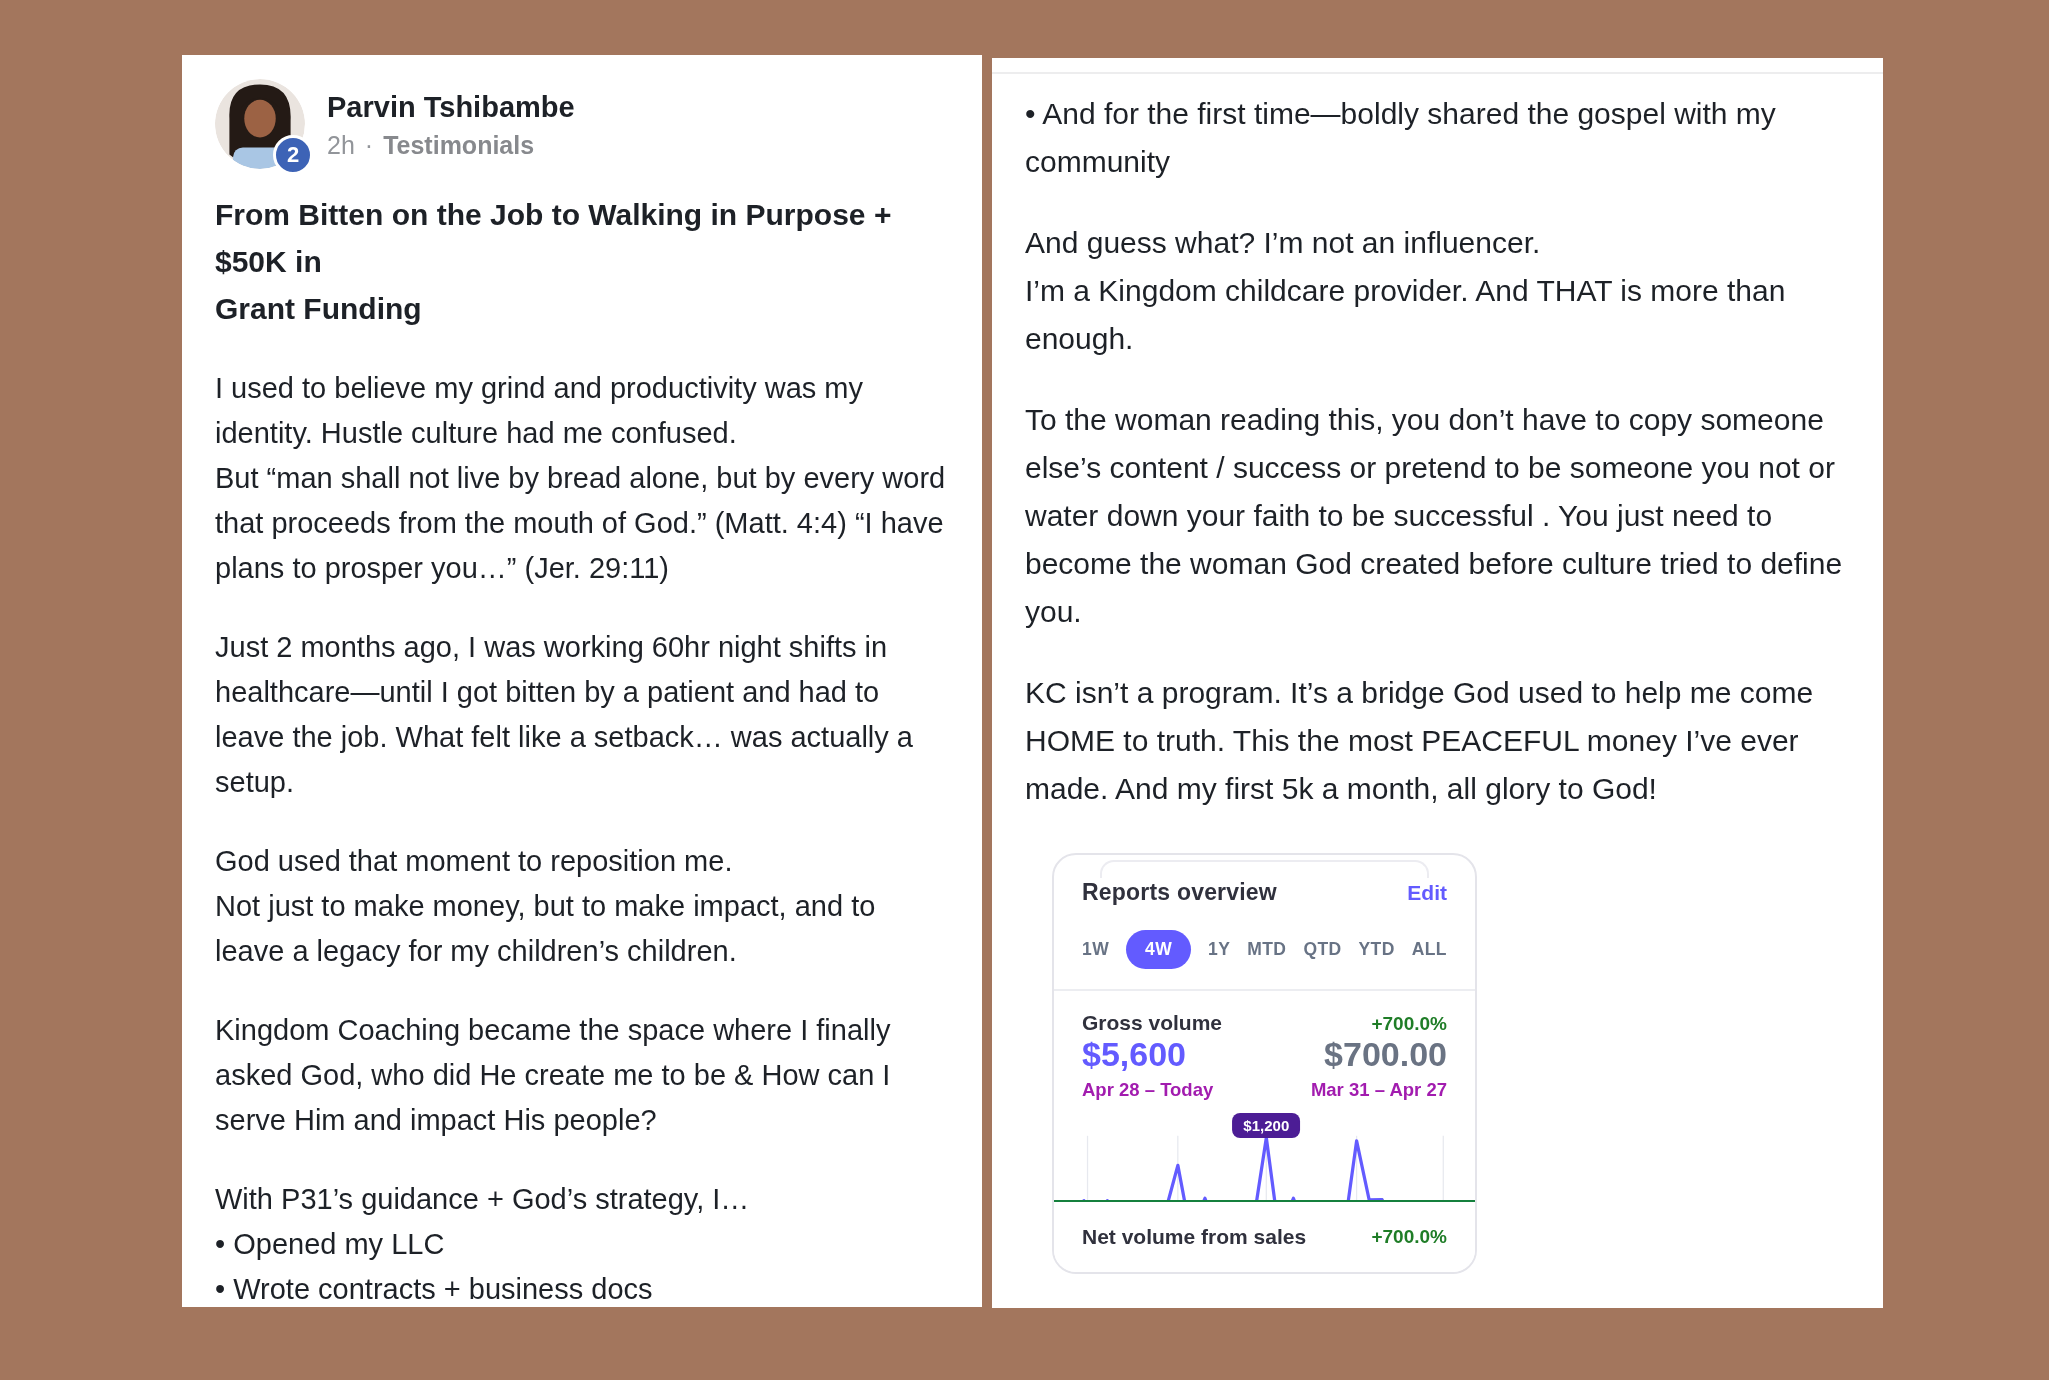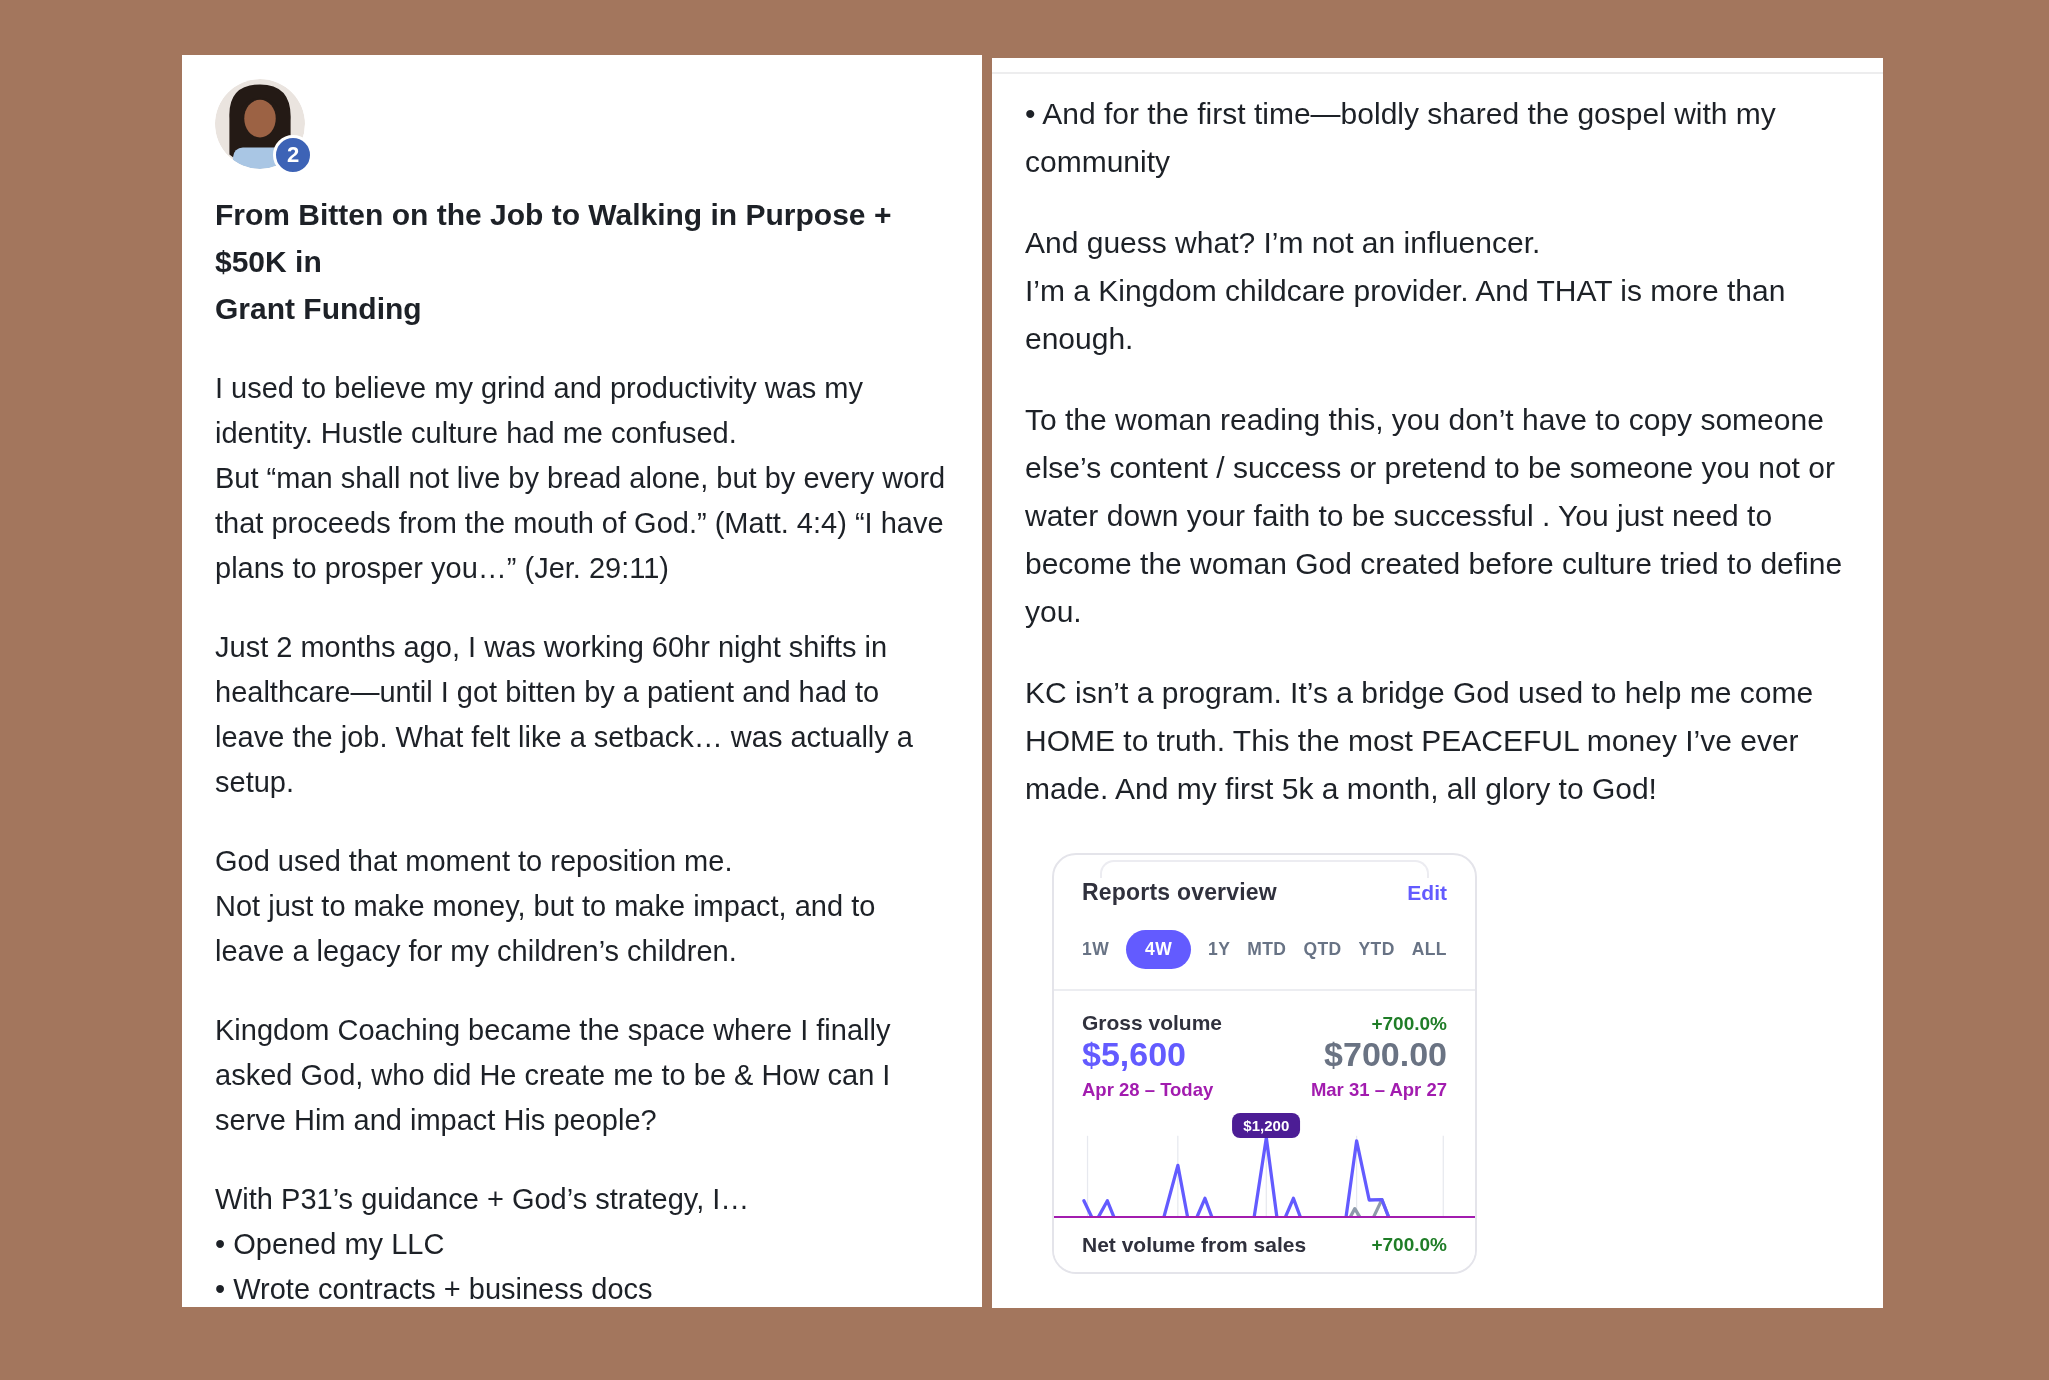--- a/index.html
+++ b/index.html
@@ -71,22 +71,22 @@
   .metric-ranges span{font-size:18.5px;font-weight:bold;color:#a21caf;}
   .chart-wrap{position:relative;margin-top:28px;height:112px;}
   .chart-wrap svg{position:absolute;inset:0;width:100%;height:100%;}
   .chart-badge{
     position:absolute;background:#4c1d95;color:#fff;font-size:15px;font-weight:bold;
     padding:4px 11px;border-radius:8px;white-space:nowrap;
   }
   .badge-max{top:-16px;left:50.5%;transform:translateX(-50%);}
   .badge-min{bottom:-3px;left:1.5%;}
   .net-row{
-    position:absolute;left:0;right:0;bottom:0;height:56px;background:#fff;
-    border-top:2px solid #a21caf;border-radius:0 0 22px 22px;
+    position:absolute;left:0;right:0;bottom:0;height:72px;background:#fff;
+    border-top:2px solid #15803d;border-radius:0 0 22px 22px;
     display:flex;justify-content:space-between;align-items:center;padding:0 28px;
   }
   .net-label{font-size:21px;font-weight:bold;color:var(--card-text);}
   .net-delta{font-size:19px;font-weight:bold;color:var(--green);}
 </style>
 </head>
 <body>
 
 <div class="panel panel-left">
   <div class="post-header">
@@ -100,20 +100,28 @@
         <g clip-path="url(#ac)">
           <rect width="100" height="100" fill="#eae4df"></rect>
           <path d="M16 44 Q14 6 50 6 Q86 6 84 46 L84 84 Q68 98 50 98 Q32 98 16 84 Z" fill="#241a15"></path>
           <ellipse cx="50" cy="44" rx="17.5" ry="21" fill="#9c6244"></ellipse>
           <path d="M29 32 Q48 12 72 32 Q62 20 46 21 Q34 23 29 32 Z" fill="#241a15"></path>
           <path d="M36 54 Q50 62 64 54 L64 46 Q50 54 36 46 Z" fill="#8a5136" opacity="0"></path>
           <rect x="20" y="76" width="60" height="26" rx="11" fill="#a9c6e4"></rect>
         </g>
       </svg>
       <div class="count-badge">2</div>
+    </div>
+    <div>
+      <div class="author-name">Parvin Tshibambe</div>
+      <div class="post-meta">
+        <span>2h</span>
+        <span>·</span>
+        <span class="group">Testimonials</span>
+      </div>
     </div>
   </div>
 
   <h1 class="post-title">From Bitten on the Job to Walking in Purpose + $50K in
 Grant Funding</h1>
   <p class="body-text first">I used to believe my grind and productivity was my identity. Hustle culture had me confused.
 But “man shall not live by bread alone, but by every word that proceeds from the mouth of God.” (Matt. 4:4) “I have plans to prosper you…” (Jer. 29:11)</p>
   <p class="body-text">Just 2 months ago, I was working 60hr night shifts in healthcare—until I got bitten by a patient and had to leave the job. What felt like a setback… was actually a setup.</p>
   <p class="body-text">God used that moment to reposition me.
 Not just to make money, but to make impact, and to leave a legacy for my children’s children.</p>

